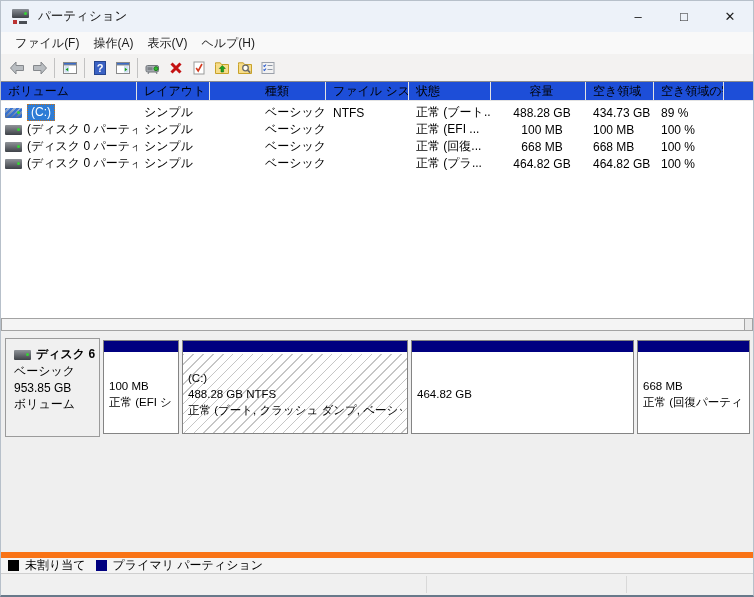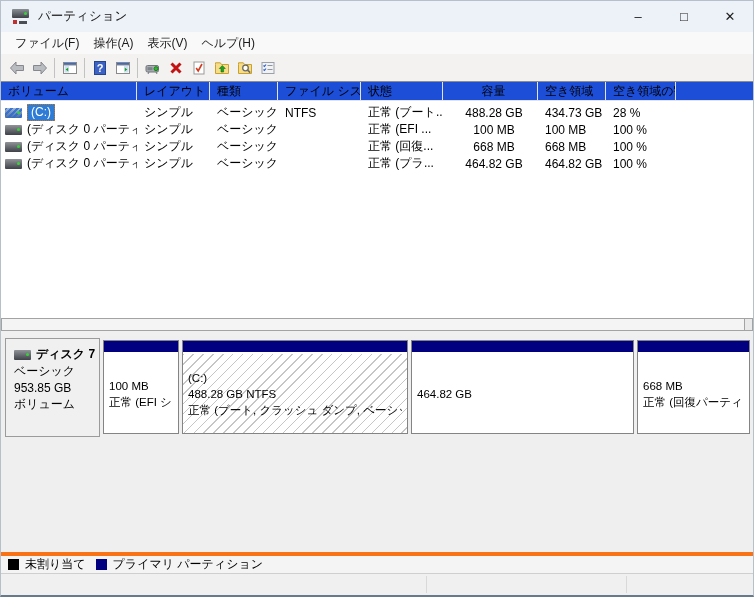--- a/index.html
+++ b/index.html
@@ -32,21 +32,21 @@
   .tool-btn{ width:23px; height:24px; display:flex; align-items:center; justify-content:center; }
   .tool-sep{ width:1px; height:20px; background:#c2c2c2; margin:0 3px; }
   
   .lv-header{ height:19px; background:#1d4ed8; display:flex; border-bottom:1px solid #e3e3e3; flex:none; }
   .hcell{ font-size:12px; color:#000; line-height:18px; padding-left:7px;
     border-right:1px solid #e3e3e3; overflow:hidden; white-space:nowrap; }
   .lv-body{ height:217px; background:#fff; padding-top:3px; flex:none; }
   .lv-row{ height:17px; display:flex; align-items:center; font-size:12px; color:#000; }
   .cell{ overflow:hidden; white-space:nowrap; padding-left:7px; }
   .c-vol{ width:136px; padding-left:0; display:flex; align-items:center; }
-  .c-layout{ width:73px; } .c-type{ width:68px; } .c-fs{ width:83px; }
+  .c-layout{ width:73px; } .c-type{ width:68px;margin-left:48px; } .c-fs{ width:83px; }
   .c-status{ width:82px; } .c-cap{ width:95px;text-align:center; } .c-free{ width:68px; } .c-pct{ width:70px; }
   .drive-ico{ width:17px; height:10px; margin:0 5px 0 4px; flex:none; position:relative;
     background:linear-gradient(#909499,#3e4248); border-radius:1px; }
   .drive-ico::after{ content:""; position:absolute; right:2px; top:3px; width:3px; height:3px;
     background:#35d435; border-radius:50%; }
   .drive-ico.hatched{ background:
     repeating-linear-gradient(135deg, rgba(43,108,212,.85) 0 2px, rgba(255,255,255,0) 2px 4px),
     linear-gradient(#9fb6d8,#4a6a9a); }
   .sel-name{ background:#2e7cd6; color:#fff; padding:0 3px 1px 3px; border:1px dotted #c5731c; }
   
@@ -63,21 +63,21 @@
   .dl-line{ font-size:12px; color:#000; line-height:16.5px; }
   .part{ height:94px; margin:2px 0 0 3px; border:1px solid #848484; background:#fff;
     display:flex; flex-direction:column; flex:none; }
   .p1{ width:76px; } .p2{ width:226px; } .p3{ width:223px; } .p4{ width:113px; }
   .band{ height:13px; background:#000080; border-bottom:2px solid #fff; flex:none; }
   .pbody{ flex:1; padding:2px 5px; overflow:hidden; display:flex; flex-direction:column; justify-content:center; }
   .pbody.hatch{
     background: repeating-linear-gradient(135deg, #c6c6c6 0 1px, rgba(0,0,0,0) 1px 7px), #fff; }
   .pline{ font-size:11.5px; color:#000; line-height:16px; white-space:nowrap; overflow:hidden; }
   
-  .legendbar{ height:22px; background:#f4f4f4; border-top:4px solid #f97316; border-bottom:1px solid #cfcfcf;
+  .legendbar{ height:22px; background:#f4f4f4; border-top:6px solid #f97316; border-bottom:1px solid #cfcfcf;
     display:flex; align-items:center; padding-left:7px; flex:none; }
   .leg-item{ display:flex; align-items:center; margin-right:10px; font-size:12px; color:#000; }
   .leg-sq{ width:11px; height:11px; margin-right:6px; }
   .statusbar{ height:21px; background:#f0f0f0; position:relative; flex:none; }
   .ssep{ position:absolute; top:2px; bottom:2px; width:1px; background:#d9d9d9; }
 </style>
 </head>
 <body>
 
 <div class="window">
@@ -200,21 +200,21 @@
       <div class="cell c-vol">
         <span class="drive-ico hatched"></span>
         <span class="sel-name">(C:)</span>
       </div>
       <div class="cell c-layout">シンプル</div>
       <div class="cell c-type">ベーシック</div>
       <div class="cell c-fs">NTFS</div>
       <div class="cell c-status">正常 (ブート...</div>
       <div class="cell c-cap">488.28 GB</div>
       <div class="cell c-free">434.73 GB</div>
-      <div class="cell c-pct">28 %</div>
+      <div class="cell c-pct">89 %</div>
     </div>
     <div class="lv-row">
       <div class="cell c-vol">
         <span class="drive-ico"></span>
         <span>(ディスク 0 パーティシ...</span>
       </div>
       <div class="cell c-layout">シンプル</div>
       <div class="cell c-type">ベーシック</div>
       <div class="cell c-fs"></div>
       <div class="cell c-status">正常 (EFI ...</div>
@@ -253,21 +253,21 @@
   <div class="hscroll">
       <div class="thumb"></div>
     </div>
   <div class="splitter"></div>
 
   <div class="graph">
     <div class="disk-row">
       <div class="disk-label">
         <div class="dl-title">
           <span class="drive-ico"></span>
-          <span>ディスク 7</span>
+          <span>ディスク 6</span>
         </div>
         <div class="dl-line">ベーシック</div>
         <div class="dl-line">953.85 GB</div>
         <div class="dl-line">ボリューム</div>
       </div>
 
       <div class="part p1">
         <div class="band"></div>
         <div class="pbody">
           <div class="pline">100 MB</div>

